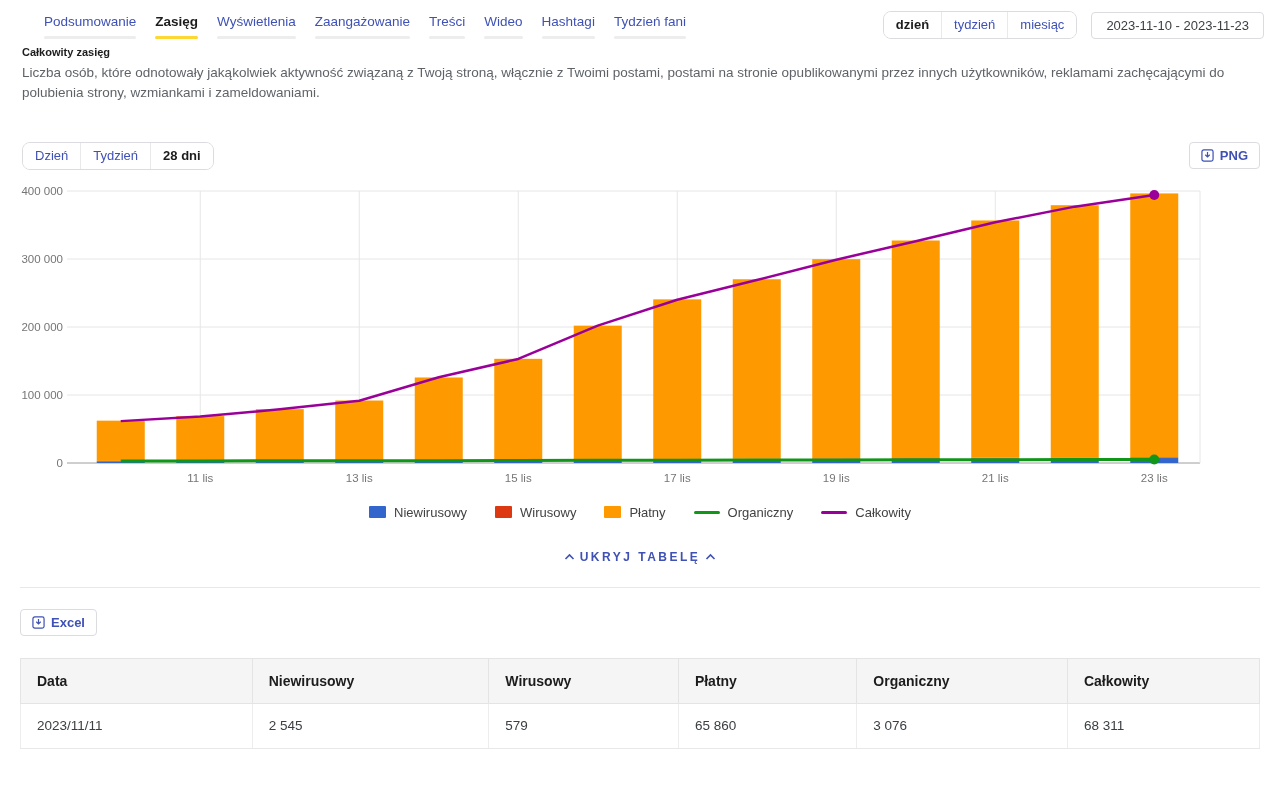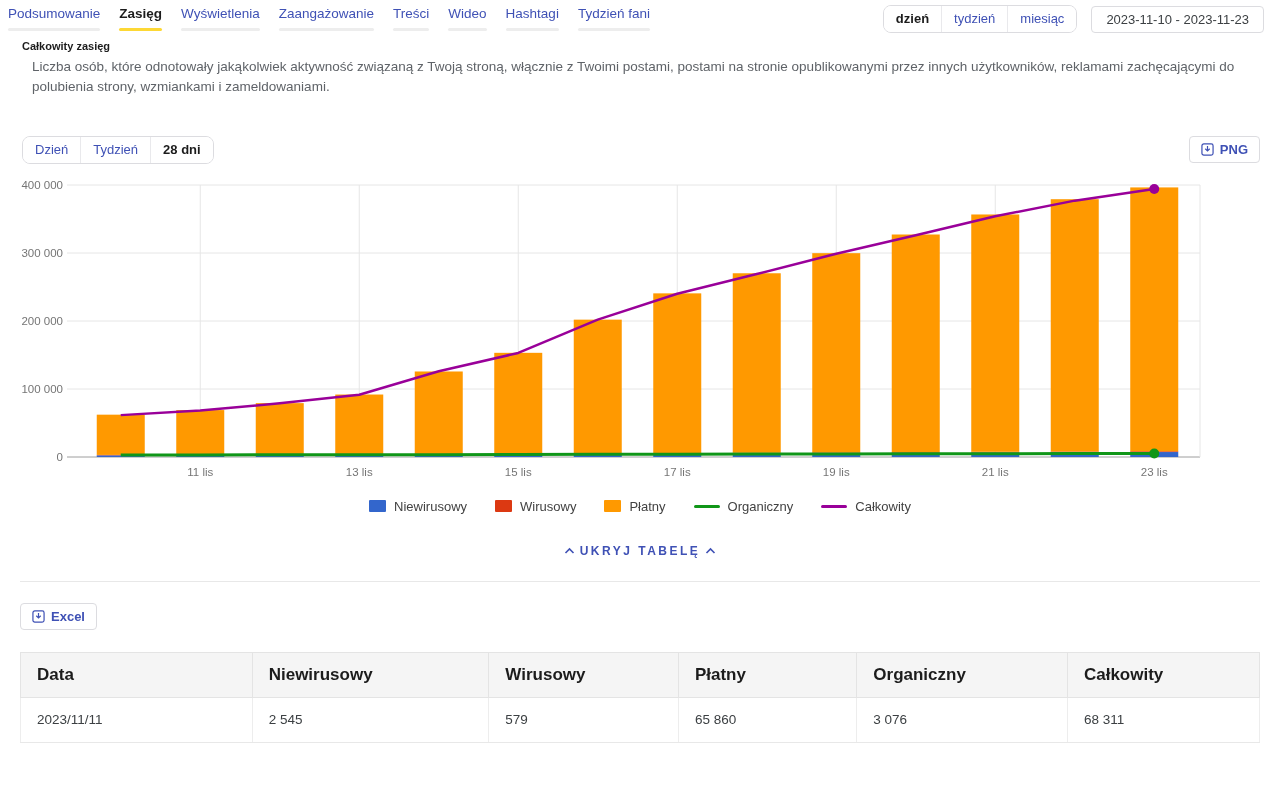--- a/index.html
+++ b/index.html
@@ -4,39 +4,39 @@
 <style>
   * { box-sizing: border-box; }
   html,body { margin:0; padding:0; }
   body {
     width:1280px; height:793px; overflow:hidden;
     background:#ffffff;
     font-family:"Liberation Sans", sans-serif;
     color:#202124;
   }
   
-  .navbar { display:flex; align-items:center; padding:4px 16px 0 8px; }
+  .navbar { display:flex; align-items:flex-end; padding:10px 16px 0 8px;margin-left:36px; }
   .nav-left { display:flex; }
   .nav-item { display:flex; flex-direction:column; gap:7px; margin-right:19px; cursor:pointer; }
   .nav-item .lbl { font-size:13.5px; color:#3f51b5; white-space:nowrap; }
   .nav-item.active .lbl { color:#1c1c1c; font-weight:bold; }
   .nav-underline { height:3px; border-radius:2px; background:#ededed; }
   .nav-item.active .nav-underline { background:#fdd835; }
   .nav-spacer { flex:1; }
   .nav-right { display:flex; gap:14px; align-items:center; margin-top:1px; }
   .seg { display:inline-flex; border:1px solid #dcdce0; border-radius:8px; overflow:hidden; background:#fff; }
   .seg-btn { padding:5px 12px; font-size:13px; font-family:inherit; color:#3f51b5; background:#fff;
              border:none; border-left:1px solid #e9e9ec; cursor:pointer; line-height:16px; }
   .seg-btn:first-child { border-left:none; }
   .seg-btn.active { color:#1c1c1c; font-weight:bold; }
   .date-box { border:1px solid #dcdce0; border-radius:4px; padding:5px 14px; font-size:13px;
               color:#3c4043; cursor:pointer; white-space:nowrap; }
   
   .sec-title { margin:7px 22px 0; font-size:11px; font-weight:bold; color:#1c1c1c; }
-  .sec-desc { margin:5px 32px 0; font-size:13.5px; line-height:1.5; color:#5f6368; max-width:1238px; }
+  .sec-desc { margin:5px 22px 0; font-size:13.5px; line-height:1.5; color:#5f6368; max-width:1238px; }
   
   .controls-row { display:flex; justify-content:space-between; align-items:center; margin:38px 20px 0 22px; }
   .btn-export { display:inline-flex; align-items:center; gap:6px; border:1px solid #dcdce0; border-radius:4px;
                 background:#fff; color:#3f51b5; font-size:13px; font-family:inherit; padding:5px 11px; cursor:pointer;font-weight:bold; }
   .btn-export svg { display:block; }
   
   .chart-wrap { margin:13px 0 0 20px; }
   .chart-wrap svg { display:block; }
   .tick { font-size:11.5px; fill:#757575; font-family:"Liberation Sans",sans-serif; }
   
@@ -49,21 +49,21 @@
   .toggle-row { display:flex; justify-content:center; margin-top:29px; }
   .toggle-link { display:inline-flex; align-items:center; gap:5px; color:#3f51b5; font-size:12px;
                  font-weight:bold; letter-spacing:2.5px; cursor:pointer; background:none; border:none;
                  font-family:inherit; }
   
   .divider { margin:22px 20px 0; border-top:1px solid #e8e8e8; }
   .excel-row { display:flex; justify-content:flex-start; margin:21px 20px 0; }
   
   table.data-table { border-collapse:collapse; width:1240px; margin:22px 20px 0; table-layout:fixed; }
   table.data-table th {
-    background:#f5f5f5; text-align:left; font-size:17px; font-weight:bold; color:#1c1c1c;
+    background:#f5f5f5; text-align:left; font-size:14px; font-weight:bold; color:#1c1c1c;
     height:45px; padding:0 16px; border:1px solid #e4e4e4;
   }
   table.data-table td {
     height:45px; padding:0 16px; font-size:13.5px; color:#3c4043;
     border-left:1px solid #ededed; border-right:1px solid #ededed; border-bottom:1px solid #e8e8e8;
   }
 </style>
 </head>
 <body>
 

